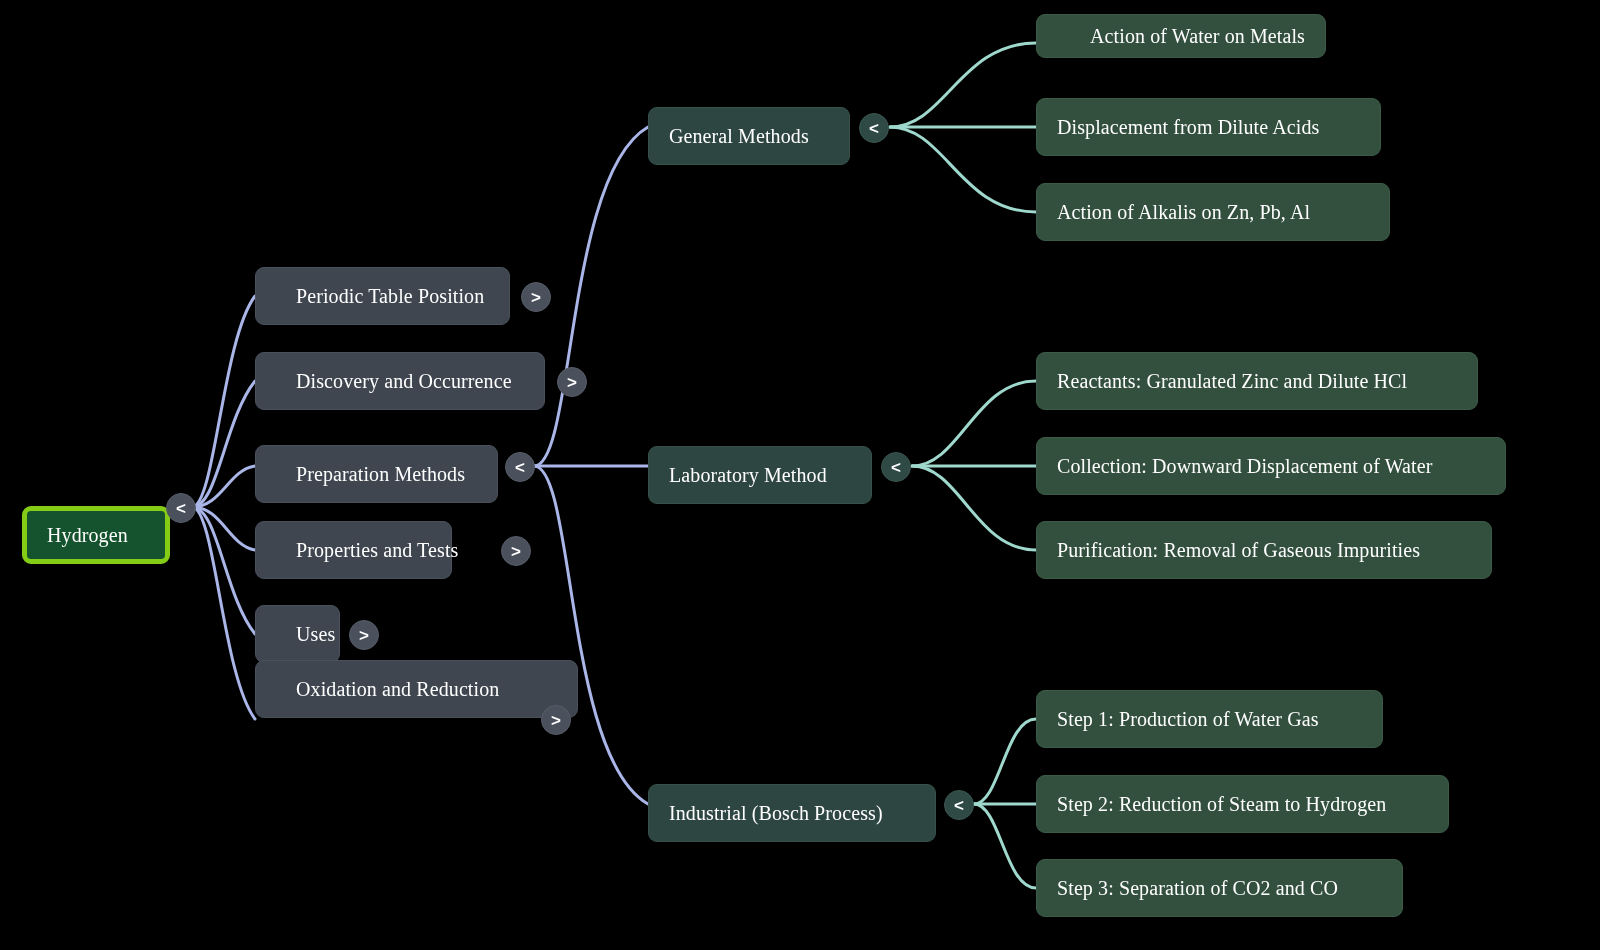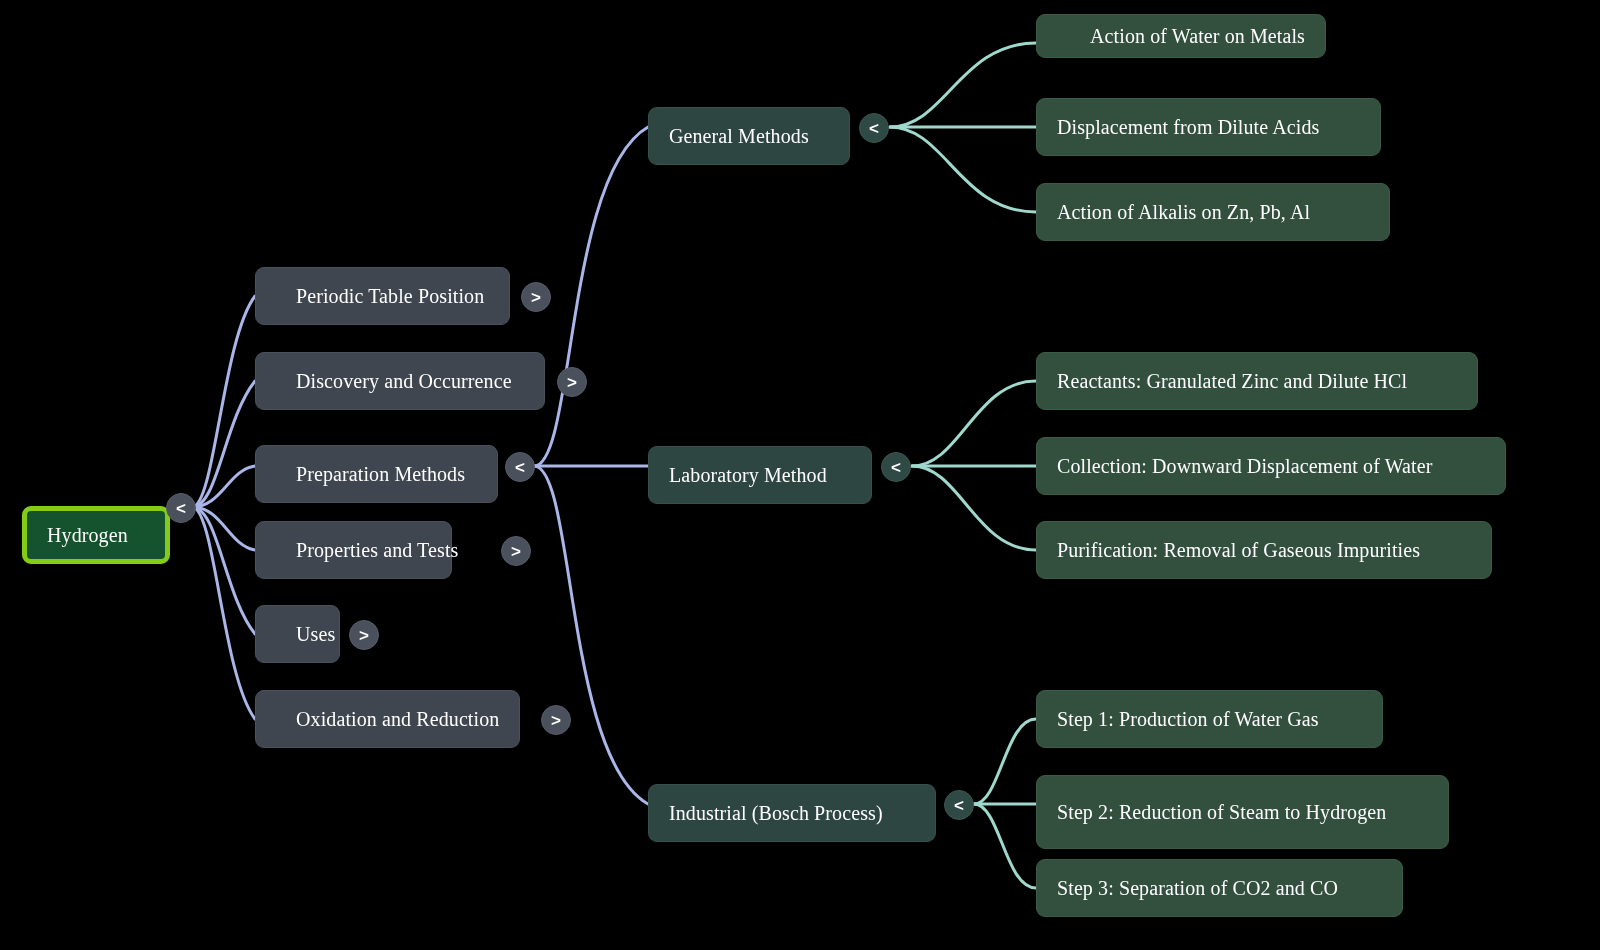--- a/index.html
+++ b/index.html
@@ -139,21 +139,21 @@
   <div class="node level1" style="left:255px; top:521px; width:197px; height:58px;">
     <span>Properties and Tests</span>
   </div>
   <div class="toggle" style="left:501px; top:536px;">&gt;</div>
 
   <div class="node level1" style="left:255px; top:605px; width:85px; height:58px;">
     <span>Uses</span>
   </div>
   <div class="toggle" style="left:349px; top:620px;">&gt;</div>
 
-  <div class="node level1" style="left:255px; top:690px; width:265px; height:58px;text-align:center;">
+  <div class="node level1" style="left:255px; top:660px; width:323px; height:58px;text-align:center;">
     <span>Oxidation and Reduction</span>
   </div>
   <div class="toggle" style="left:541px; top:705px;">&gt;</div>
 
   <div class="node level2" style="left:648px; top:98px; width:202px; height:58px;">
     <span>General Methods</span>
   </div>
   <div class="toggle green" style="left:859px; top:113px;">&lt;</div>
 
   <div class="node level2" style="left:648px; top:437px; width:224px; height:58px;">
@@ -182,20 +182,20 @@
   <div class="node level3" style="left:1036px; top:352px; width:442px; height:58px;">
     <span>Reactants: Granulated Zinc and Dilute HCl</span>
   </div>
   <div class="node level3" style="left:1036px; top:521px; width:456px; height:58px;">
     <span>Purification: Removal of Gaseous Impurities</span>
   </div>
 
   <div class="node level3" style="left:1036px; top:690px; width:347px; height:58px;">
     <span>Step 1: Production of Water Gas</span>
   </div>
-  <div class="node level3" style="left:1036px; top:775px; width:413px; height:74px;">
+  <div class="node level3" style="left:1036px; top:775px; width:413px; height:58px;">
     <span>Step 2: Reduction of Steam to Hydrogen</span>
   </div>
   <div class="node level3" style="left:1036px; top:859px; width:367px; height:58px;">
     <span>Step 3: Separation of CO2 and CO</span>
   </div>
 
 </div>
 
 </body></html>

